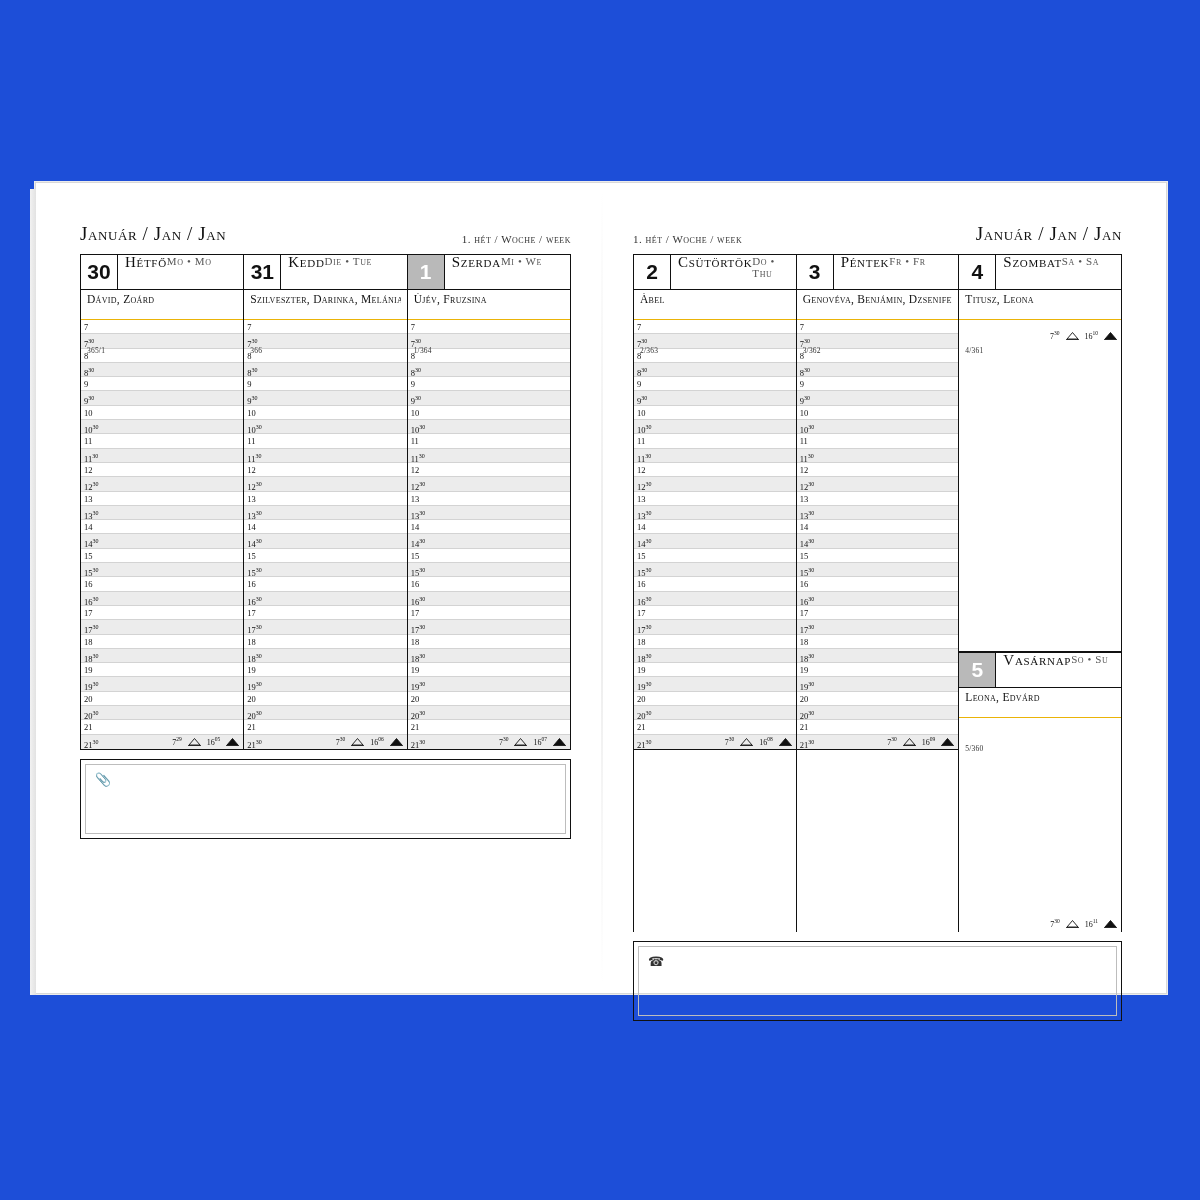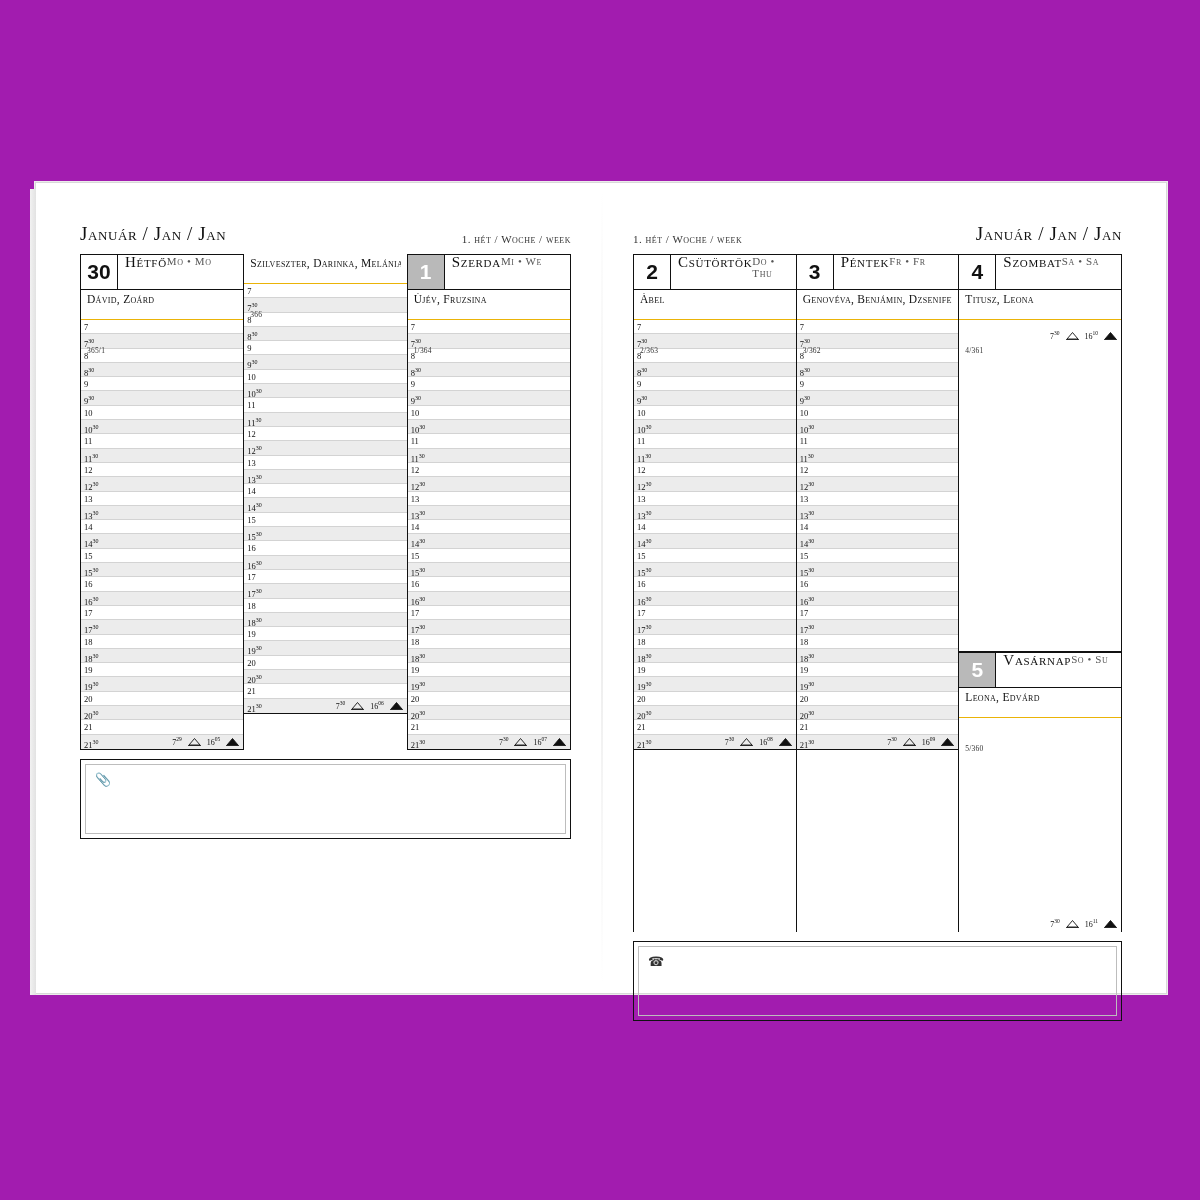--- a/index.html
+++ b/index.html
@@ -1,18 +1,18 @@
 <!DOCTYPE html>
 <html><head>
 <meta charset="utf-8">
 <style>
   html,body{margin:0;padding:0;background:#ffffff;}
   body{width:1200px;height:1200px;font-family:"Liberation Serif",serif;color:#1a1a1a;}
 
-  #page{position:relative;width:1200px;height:1200px;background:#a21caf;}
+  #page{position:relative;width:1200px;height:1200px;background:#1d4ed8;}
 
   
   .planner{
     position:absolute;left:35px;top:182px;width:1130px;height:810px;
     background:#ffffff;
     border:1px solid #d8d8d8;
     box-shadow:0 0 0 1px #ececec;
   }
   .planner:before{
     content:"";position:absolute;left:-6px;top:6px;width:6px;height:806px;
@@ -248,20 +248,27 @@
                     <span class="t">16<sup>05</sup></span>
                     <svg width="13" height="9" viewBox="0 0 13 9">
                       <path d="M1 8 L6.5 1.5 L12 8 Z" fill="#111" stroke="#111" stroke-width="0.9"></path>
                       <path d="M0 8.6 L13 8.6" stroke="#111" stroke-width="0.9"></path>
                     </svg>
                   </div>
                 </div>
               </div>
             </div>
             <div class="daycol w3">
+              <div class="dayhead">
+                <div class="datebox">31</div>
+                <div class="dnames">
+                  <div class="dname">Kedd</div>
+                  <div class="dsub">Die • Tue</div>
+                </div>
+              </div>
               <div class="namesline">
                 <div class="nname">Szilveszter, Darinka, Melánia</div>
                 <div class="ncount">366</div>
               </div>
               <div class="hours">
                 <div class="hr">
                   <div class="lbl">7</div>
                   <div class="cell"></div>
                 </div>
                 <div class="hr half">

